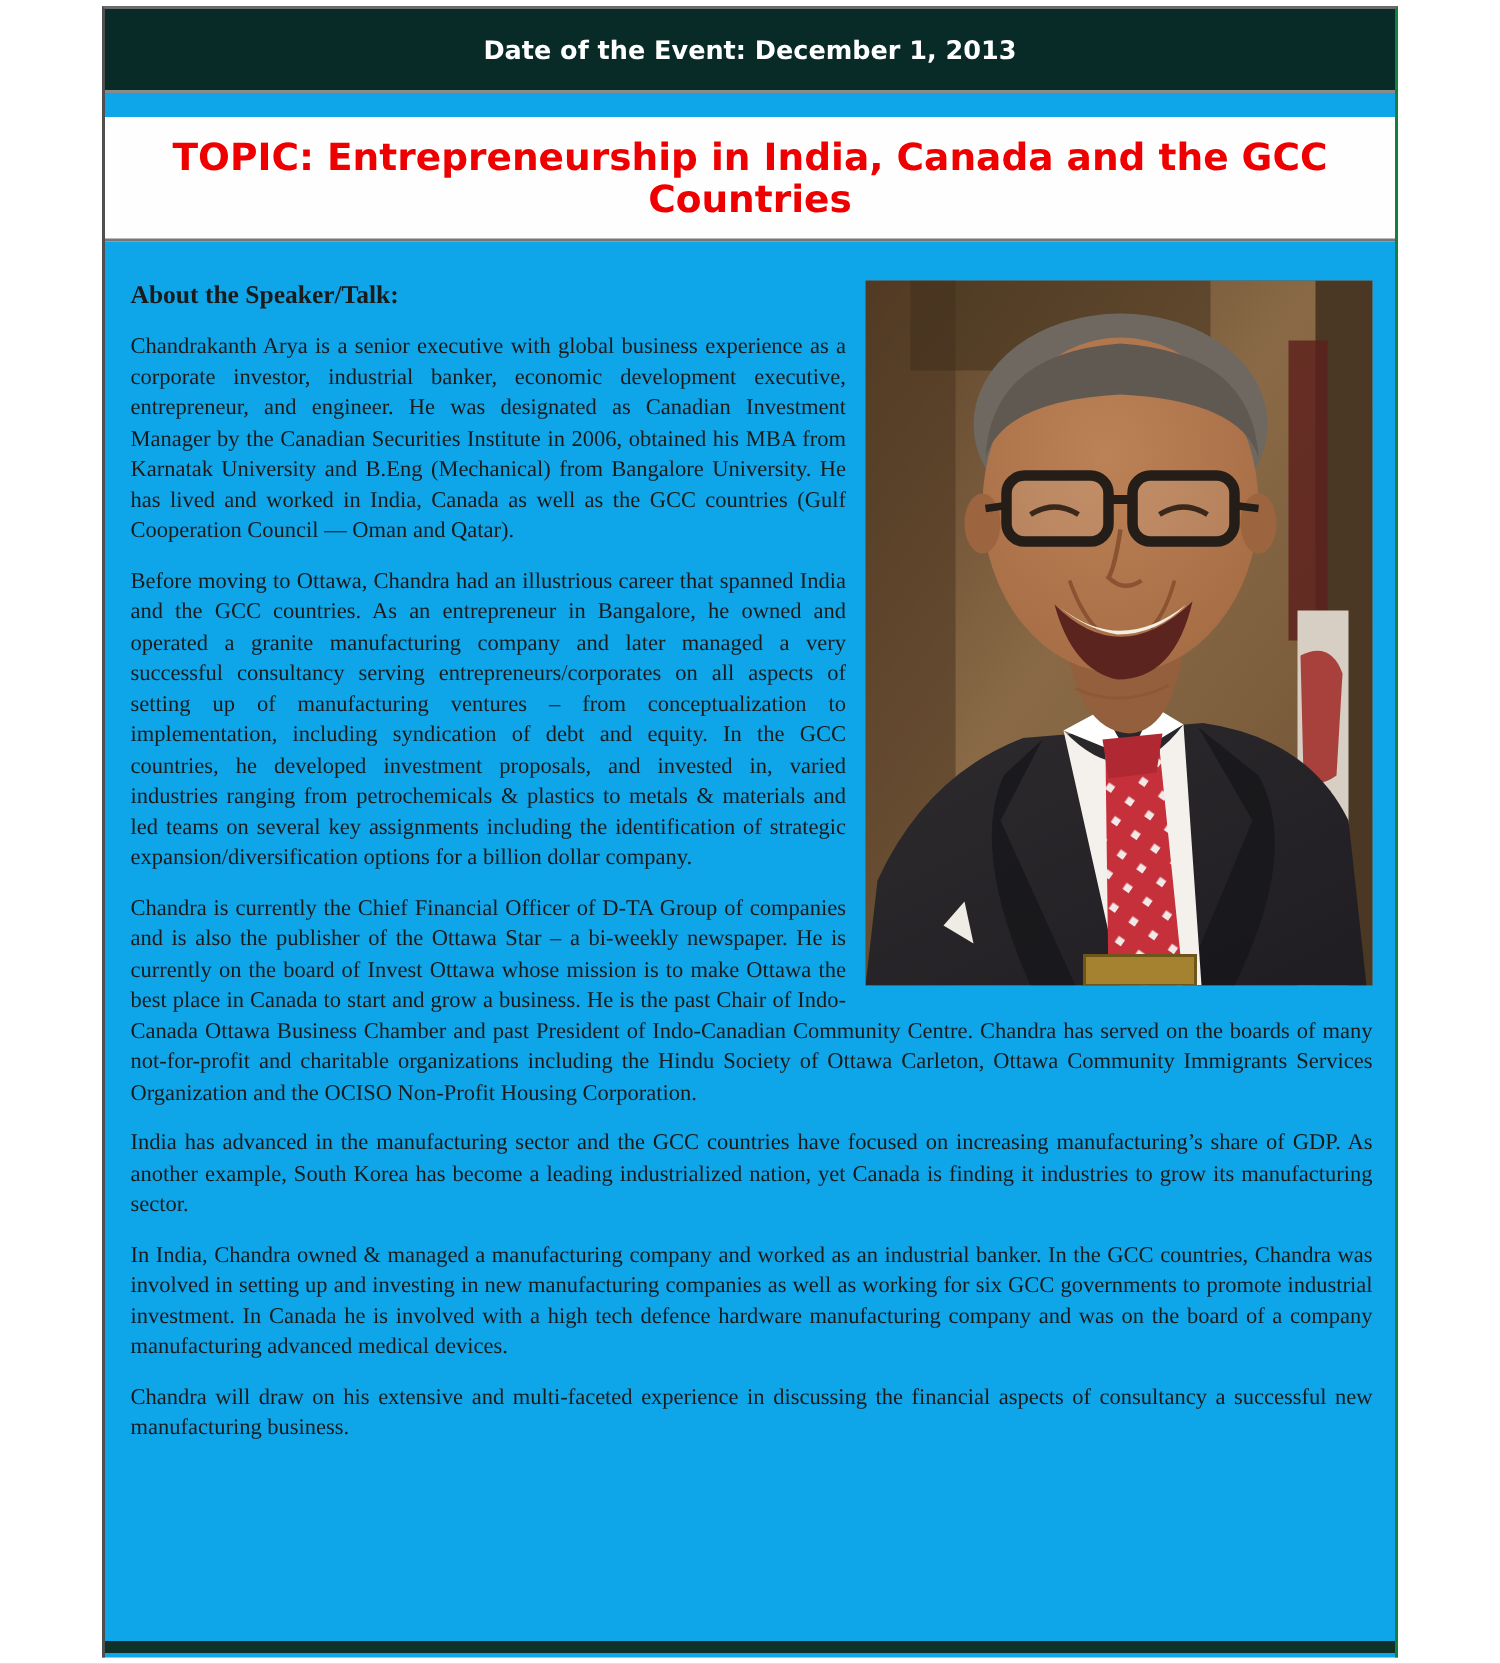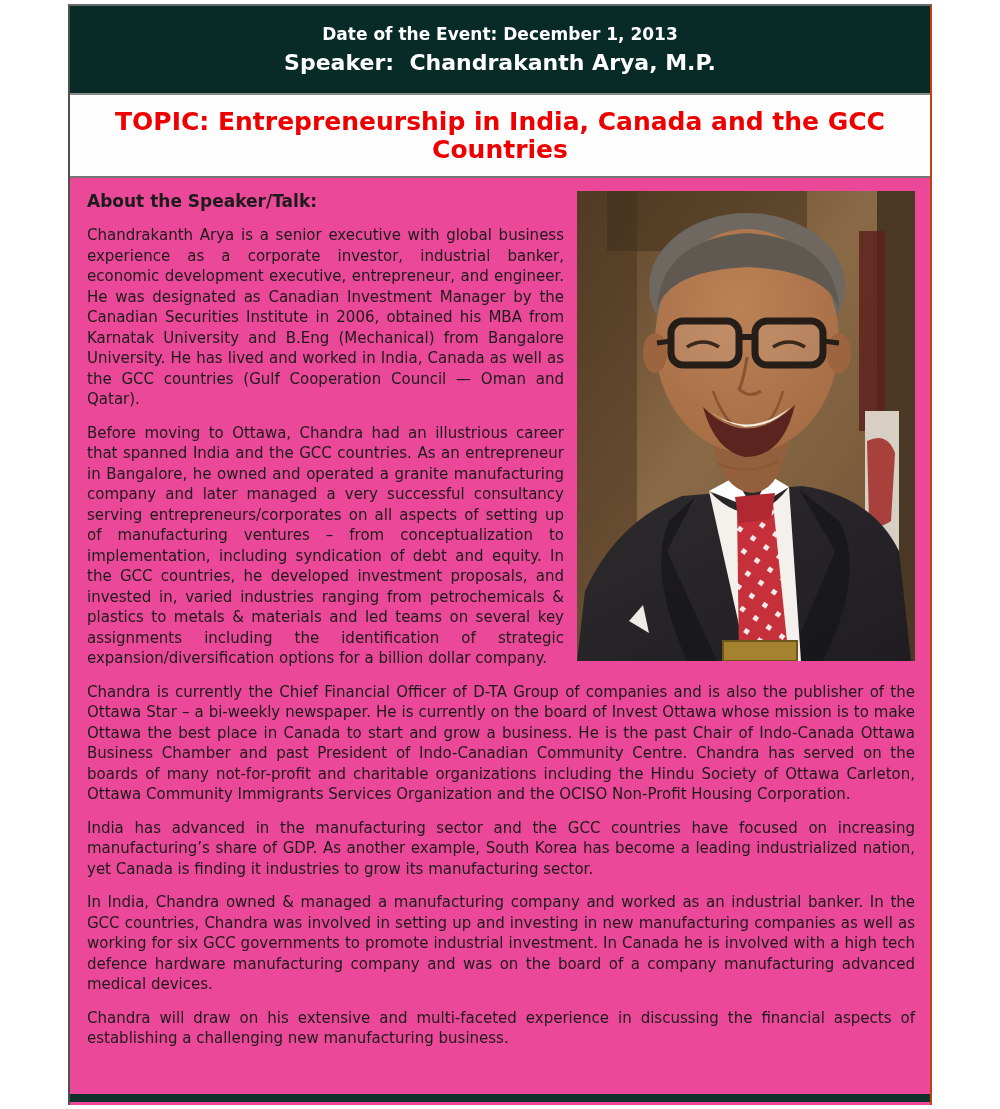--- a/index.html
+++ b/index.html
@@ -6,23 +6,23 @@
   html, body { background: #ffffff; }
   body {
     width: 1000px; height: 1109px;
     font-family: "DejaVu Sans", "Liberation Sans", sans-serif;
     overflow: hidden;
   }
   .frame {
     position: relative;
     width: 864px; height: 1101px;
     margin: 4px auto 0 auto;
-    background: #ec4899;
+    background: #0ea5e9;
     border-left: 2px solid #4f4f4f;
-    border-right: 2px solid #c2410c;
+    border-right: 2px solid #15803d;
     border-top: 2px solid #6a6a6a;
     overflow: hidden;
   }
   
   .header-band {
     background: #082b27;
     text-align: center;
     padding: 17px 0 15px 0;
     border-bottom: 2px solid #8a8a8a;
   }
@@ -35,28 +35,30 @@
     font-size: 22px; line-height: 30px;
     white-space: pre-wrap;
     margin-top: 3px;
   }
   
   .topic-band {
     background: #fefefe;
     text-align: center;
     padding: 13px 0 12px 0;
     border-bottom: 2px solid #777777;
+    margin-top: 16px;
   }
   .topic-title {
     color: #ee0000; font-weight: bold; font-size: 25px; line-height: 28px;
   }
   
   .body-area {
-    padding: 13px 15px 0 17px;
+    padding: 26px 15px 0 17px;
     color: #1b1b1b;
+    font-family: Liberation Serif, serif;
   }
   .about-heading {
     font-size: 17px; font-weight: bold;
     margin-bottom: 14px;
   }
   .body-area p {
     font-size: 15px;
     line-height: 20.5px;
     text-align: justify;
     margin-bottom: 13px;
@@ -89,21 +91,20 @@
     background: #10302a;
   }
 </style>
 </head>
 <body>
 
 <div class="frame">
 
   <div class="header-band">
     <div class="date-line">Date of the Event: December 1, 2013</div>
-    <div class="speaker-line">Speaker:  Chandrakanth Arya, M.P.</div>
   </div>
 
   <div class="topic-band">
     <div class="topic-title">TOPIC: Entrepreneurship in India, Canada and the GCC Countries</div>
   </div>
 
   <div class="body-area">
 
     <figure class="photo-float" aria-label="Portrait of smiling man with glasses, dark suit, white shirt and red polka-dot tie, Canadian flag in background">
       <svg width="338" height="470" viewBox="0 0 338 470" xmlns="http://www.w3.org/2000/svg">
@@ -182,18 +183,18 @@
       </svg>
     </figure>
 
     <div class="about-heading">About the Speaker/Talk:</div>
 
     <p>Chandrakanth Arya is a senior executive with global business experience as a corporate investor, industrial banker, economic development executive, entrepreneur, and engineer. He was designated as Canadian Investment Manager by the Canadian Securities Institute in 2006, obtained his MBA from Karnatak University and B.Eng (Mechanical) from Bangalore University. He has lived and worked in India, Canada as well as the GCC countries (Gulf Cooperation Council — Oman and Qatar).</p>
     <p>Before moving to Ottawa, Chandra had an illustrious career that spanned India and the GCC countries. As an entrepreneur in Bangalore, he owned and operated a granite manufacturing company and later managed a very successful consultancy serving entrepreneurs/corporates on all aspects of setting up of manufacturing ventures – from conceptualization to implementation, including syndication of debt and equity. In the GCC countries, he developed investment proposals, and invested in, varied industries ranging from petrochemicals &amp; plastics to metals &amp; materials and led teams on several key assignments including the identification of strategic expansion/diversification options for a billion dollar company.</p>
     <p>Chandra is currently the Chief Financial Officer of D-TA Group of companies and is also the publisher of the Ottawa Star – a bi-weekly newspaper. He is currently on the board of Invest Ottawa whose mission is to make Ottawa the best place in Canada to start and grow a business. He is the past Chair of Indo-Canada Ottawa Business Chamber and past President of Indo-Canadian Community Centre. Chandra has served on the boards of many not-for-profit and charitable organizations including the Hindu Society of Ottawa Carleton, Ottawa Community Immigrants Services Organization and the OCISO Non-Profit Housing Corporation.</p>
     <p>India has advanced in the manufacturing sector and the GCC countries have focused on increasing manufacturing’s share of GDP. As another example, South Korea has become a leading industrialized nation, yet Canada is finding it industries to grow its manufacturing sector.</p>
     <p>In India, Chandra owned &amp; managed a manufacturing company and worked as an industrial banker. In the GCC countries, Chandra was involved in setting up and investing in new manufacturing companies as well as working for six GCC governments to promote industrial investment. In Canada he is involved with a high tech defence hardware manufacturing company and was on the board of a company manufacturing advanced medical devices.</p>
-    <p>Chandra will draw on his extensive and multi-faceted experience in discussing the financial aspects of establishing a challenging new manufacturing business.</p>
+    <p>Chandra will draw on his extensive and multi-faceted experience in discussing the financial aspects of consultancy a successful new manufacturing business.</p>
 
   </div>
 
   <div class="bottom-bar"></div>
 </div>
 
 </body></html>

